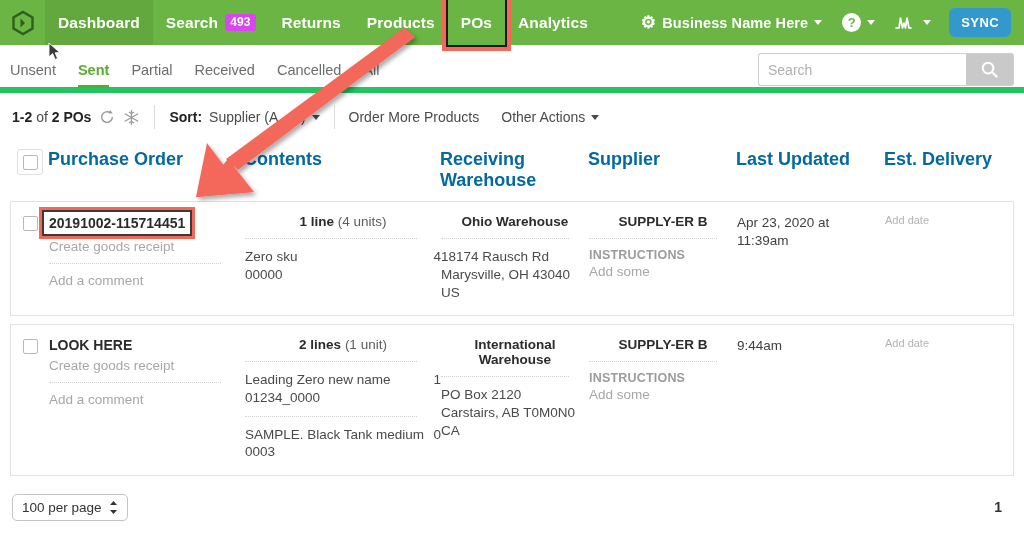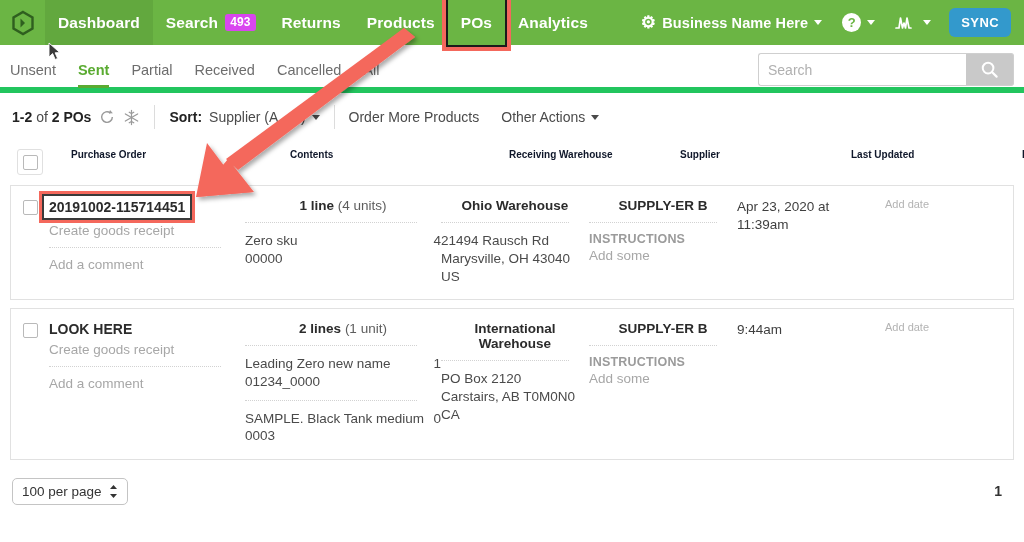--- a/index.html
+++ b/index.html
@@ -184,24 +184,23 @@
     cursor: pointer;
     white-space: nowrap;
   }
   .toolbar .sort-value { color: #4a4a4a; cursor: pointer; white-space: nowrap; }
 
   
   .table { padding: 0 10px; }
   .thead {
     display: flex;
     padding: 8px 0 10px 0;
-    font-size: 10px;
+    font-size: 18px;
     font-weight: bold;
-    color: #0f172a;
-    gap: 23px;
+    color: #0369a1;
   }
   .row {
     display: flex;
     border: 1px solid #e1e1e1;
     background: #fff;
     margin-bottom: 8px;
     padding: 12px 0 14px 0;
   }
   .c-check { width: 38px; flex: 0 0 38px; padding-left: 12px; padding-top: 2px; }
   .c-po    { width: 196px; flex: 0 0 196px; }
@@ -502,21 +501,21 @@
           <div>Zero sku</div>
           <div>00000</div>
         </div>
         <div class="qty">4</div>
       </div>
     </div>
     <div class="c-wh">
       <div class="cell-head">Ohio Warehouse</div>
       <div class="dotted-sm"></div>
       <div class="addr">
-        <div>21494 Rausch Rd</div>
+        <div>18174 Rausch Rd</div>
         <div>Marysville, OH 43040</div>
         <div>US</div>
       </div>
     </div>
     <div class="c-sup">
       <div class="cell-head">SUPPLY-ER B</div>
       <div class="dotted-sm"></div>
       <div class="instr-label">INSTRUCTIONS</div>
       <div class="instr-add">Add some</div>
     </div>

